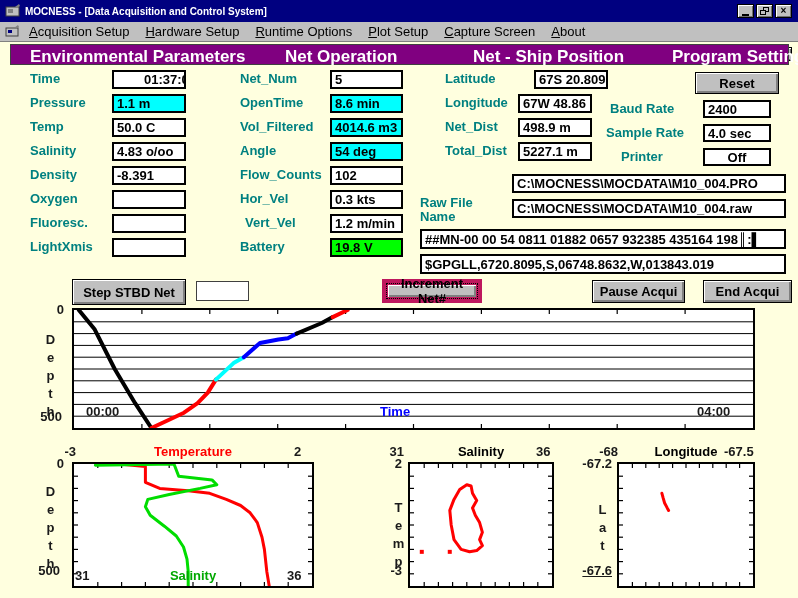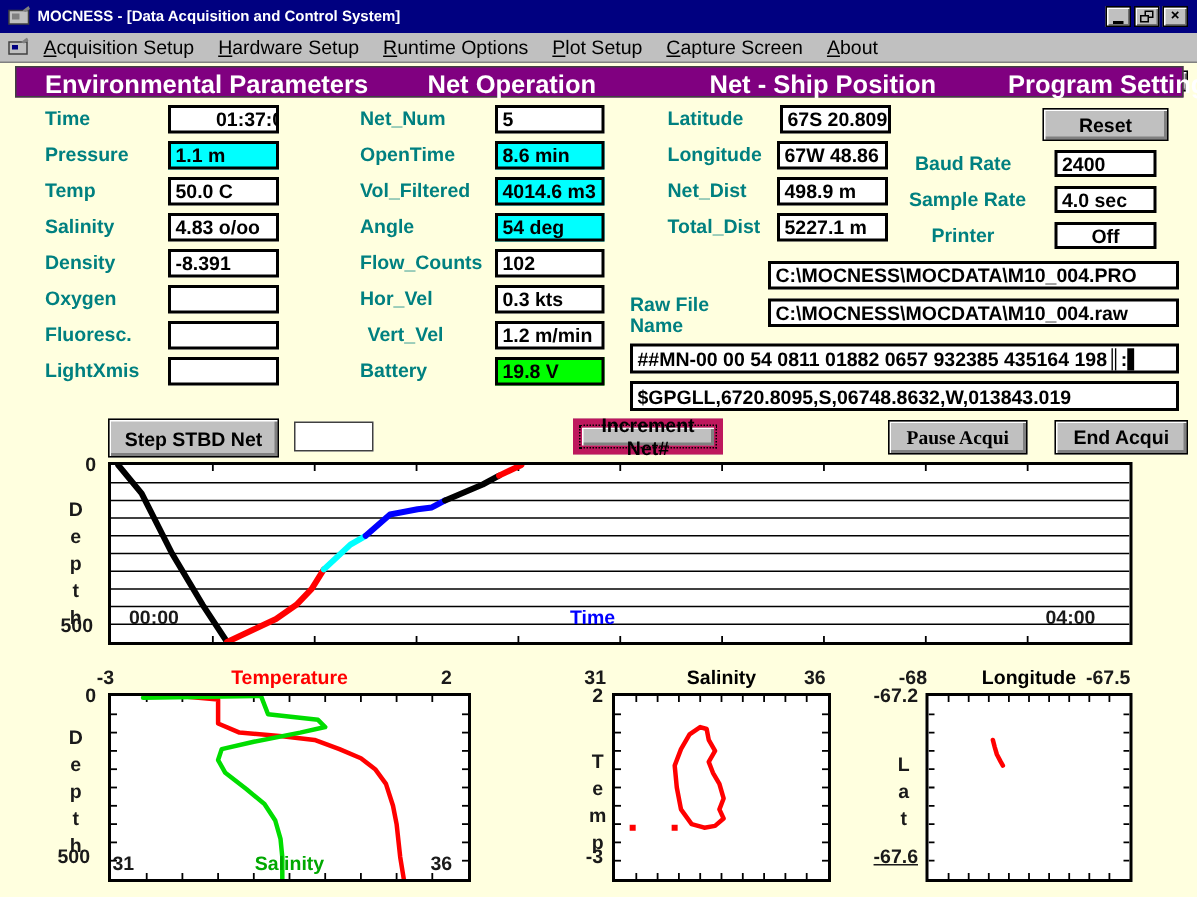--- a/index.html
+++ b/index.html
@@ -149,21 +149,21 @@
   <span class="lbl" style="left:240px;top:168px;">Flow_Counts</span>
   <div class="field" style="left:330px;top:166px;width:73px;height:19px;">102</div>
   <span class="lbl" style="left:240px;top:192px;">Hor_Vel</span>
   <div class="field" style="left:330px;top:190px;width:73px;height:19px;">0.3 kts</div>
   <span class="lbl" style="left:245px;top:216px;">Vert_Vel</span>
   <div class="field" style="left:330px;top:214px;width:73px;height:19px;">1.2 m/min</div>
   <span class="lbl" style="left:240px;top:240px;">Battery</span>
   <div class="field" style="left:330px;top:238px;width:73px;height:19px;background:#00FF00;">19.8 V</div>
 
   <span class="lbl" style="left:445px;top:72px;">Latitude</span>
-  <div class="field" style="left:520px;top:70px;width:74px;height:19px;">67S 20.809</div>
+  <div class="field" style="left:534px;top:70px;width:74px;height:19px;">67S 20.809</div>
   <span class="lbl" style="left:445px;top:96px;">Longitude</span>
   <div class="field" style="left:518px;top:94px;width:74px;height:19px;">67W 48.86</div>
   <span class="lbl" style="left:445px;top:120px;">Net_Dist</span>
   <div class="field" style="left:518px;top:118px;width:74px;height:19px;">498.9 m</div>
   <span class="lbl" style="left:445px;top:144px;">Total_Dist</span>
   <div class="field" style="left:518px;top:142px;width:74px;height:19px;">5227.1 m</div>
 
   <div class="field" style="left:512px;top:174px;width:274px;height:19px;">C:\MOCNESS\MOCDATA\M10_004.PRO</div>
   <span class="lbl" style="left:420px;top:196px;width:88px;white-space:normal;">Raw File Name</span>
   <div class="field" style="left:512px;top:199px;width:274px;height:19px;">C:\MOCNESS\MOCDATA\M10_004.raw</div>
@@ -175,21 +175,21 @@
   <span class="lbl" style="left:610px;top:102px;">Baud Rate</span>
   <div class="field" style="left:703px;top:100px;width:68px;height:18px;">2400</div>
   <span class="lbl" style="left:606px;top:126px;">Sample Rate</span>
   <div class="field" style="left:703px;top:124px;width:68px;height:18px;">4.0 sec</div>
   <span class="lbl" style="left:621px;top:150px;">Printer</span>
   <div class="field" style="left:703px;top:148px;width:68px;height:18px;justify-content:center;">Off</div>
 
   <button class="btn" style="left:72px;top:279px;width:114px;height:26px;">Step STBD Net</button>
   <div class="entry" style="left:196px;top:281px;width:53px;height:20px;"></div>
   <button class="btn default" style="left:382px;top:279px;width:100px;height:24px;">Increment Net#</button>
-  <button class="btn" style="left:592px;top:280px;width:93px;height:23px;font-family:Liberation Serif, serif;">Pause Acqui</button>
+  <button class="btn" style="left:592px;top:280px;width:93px;height:23px;">Pause Acqui</button>
   <button class="btn" style="left:703px;top:280px;width:89px;height:23px;">End Acqui</button>
 
   <span class="tick r" style="left:44px;top:303px;width:20px;">0</span>
   <span class="vert" style="left:44px;top:332px;">Depth</span>
   <span class="tick r" style="left:30px;top:410px;width:32px;">500</span>
   <div class="plot" style="left:72px;top:308px;width:683px;height:122px;">
     <svg viewBox="0 0 679 118" preserveAspectRatio="none">
         <line x1="0" y1="11.8" x2="679" y2="11.8" stroke="#000" stroke-width="1"></line>
         <line x1="0" y1="23.6" x2="679" y2="23.6" stroke="#000" stroke-width="1"></line>
         <line x1="0" y1="35.4" x2="679" y2="35.4" stroke="#000" stroke-width="1"></line>

